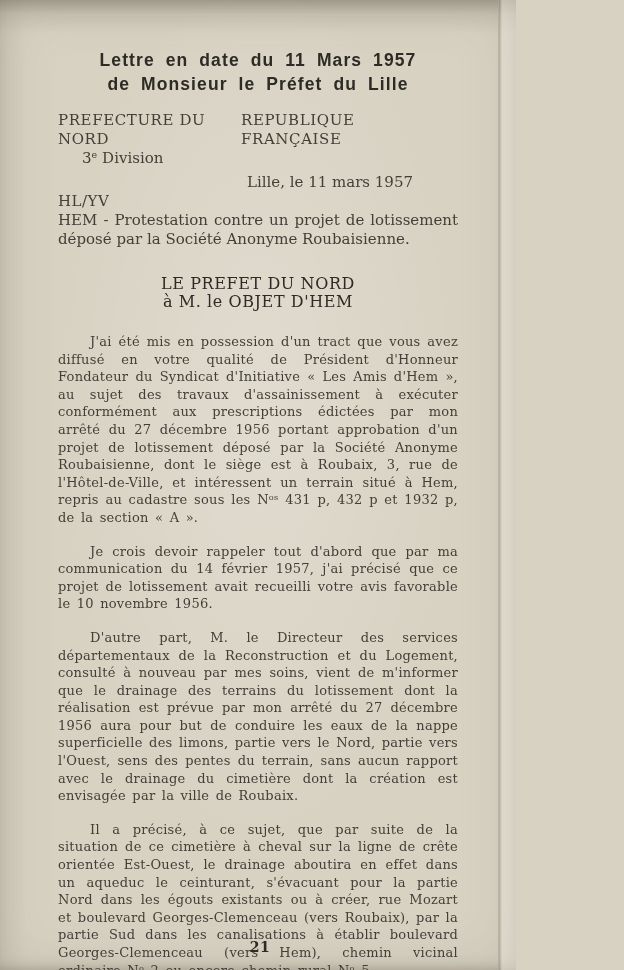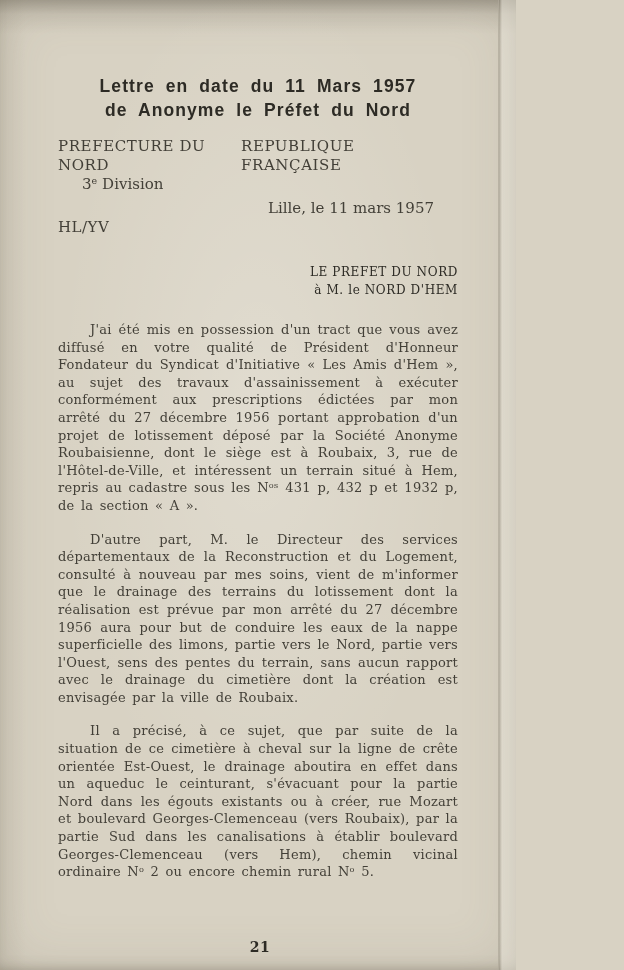--- a/index.html
+++ b/index.html
@@ -12,21 +12,21 @@
   body{
     width:624px;height:970px;overflow:hidden;
     background:var(--paper);
     font-family:"DejaVu Serif","Liberation Serif",serif;
     color:var(--ink);
   }
   .page{
     position:relative;
     width:516px;height:970px;
     box-sizing:border-box;
-    padding:74px 58px 0 58px;
+    padding:48px 58px 0 58px;
     background:
       linear-gradient(180deg, rgba(90,84,70,.40) 0, rgba(90,84,70,.12) 14px, rgba(90,84,70,0) 34px),
       linear-gradient(90deg, rgba(120,112,95,.10) 0, rgba(120,112,95,0) 26px),
       radial-gradient(ellipse at 50% 42%, rgba(255,255,252,.22) 0%, rgba(255,255,252,0) 55%),
       var(--paper);
     box-shadow:
       inset 0 -8px 14px -8px rgba(95,88,72,.45),
       inset 0 0 55px rgba(110,102,84,.18);
   }
   
@@ -44,28 +44,28 @@
     letter-spacing:1.1px;
     word-spacing:5px;
     color:var(--heading-ink);
     margin-bottom:15px;
   }
   .hdr{font-size:15px;line-height:19px;}
   .hdr-row1{display:flex;justify-content:space-between;align-items:center;}
   .hdr-row1 .right{margin-right:20px;letter-spacing:.6px;}
   .hdr-row1 .left{letter-spacing:.6px;}
   .division{margin-left:24px;line-height:18px;}
-  .dateline{text-align:right;margin-right:24px;margin-top:5px;line-height:20px;}
+  .dateline{text-align:right;margin-right:45px;margin-top:5px;line-height:20px;}
   .refcode{line-height:19px;letter-spacing:.5px;}
   .objet{display:flex;line-height:19px;}
   .objet-label{flex:0 0 66px;letter-spacing:.4px;}
   .objet-text{flex:1;max-width:438px;text-align:justify;}
   .addressee{
-    text-align:right;
-    font-size:12px;line-height:18px;
+    text-align:center;
+    font-size:16px;line-height:18px;
     letter-spacing:.6px;
     margin-top:26px;margin-bottom:22px;
     color:var(--heading-ink);
   }
   .bodytext p{
     margin:0 0 16px 0;
     font-size:13px;
     line-height:17.6px;
     text-align:justify;
     text-indent:32px;
@@ -84,40 +84,42 @@
   }
 </style>
 </head>
 <body>
 
 <div class="page">
   <div class="edge-strip"></div>
 
   <div class="title">
     <div>Lettre en date du 11 Mars 1957</div>
-    <div>de Anonyme le Préfet du Nord</div>
+    <div>de Monsieur le Préfet du Lille</div>
   </div>
 
   <div class="hdr">
     <div class="hdr-row1">
       <span class="left">PREFECTURE DU NORD</span>
       <span class="right">REPUBLIQUE FRANÇAISE</span>
     </div>
     <div class="division">3ᵉ Division</div>
     <div class="dateline">Lille, le 11 mars 1957</div>
     <div class="refcode">HL/YV</div>
     <div class="objet">
+      <span class="objet-text">HEM - Protestation contre un projet de lotissement déposé par la Société Anonyme Roubaisienne.</span>
     </div>
   </div>
 
   <div class="addressee">
     <div>LE PREFET DU NORD</div>
-    <div>à M. le NORD D'HEM</div>
+    <div>à M. le OBJET D'HEM</div>
   </div>
 
   <div class="bodytext">
     <p>J'ai été mis en possession d'un tract que vous avez diffusé en votre qualité de Président d'Honneur Fondateur du Syndicat d'Initiative « Les Amis d'Hem », au sujet des travaux d'assainissement à exécuter conformément aux prescriptions édictées par mon arrêté du 27 décembre 1956 portant approbation d'un projet de lotissement déposé par la Société Anonyme Roubaisienne, dont le siège est à Roubaix, 3, rue de l'Hôtel-de-Ville, et intéressent un terrain situé à Hem, repris au cadastre sous les Nᵒˢ 431 p, 432 p et 1932 p, de la section « A ».</p>
+    <p>Je crois devoir rappeler tout d'abord que par ma communication du 14 février 1957, j'ai précisé que ce projet de lotissement avait recueilli votre avis favorable le 10 novembre 1956.</p>
     <p>D'autre part, M. le Directeur des services départementaux de la Reconstruction et du Logement, consulté à nouveau par mes soins, vient de m'informer que le drainage des terrains du lotissement dont la réalisation est prévue par mon arrêté du 27 décembre 1956 aura pour but de conduire les eaux de la nappe superficielle des limons, partie vers le Nord, partie vers l'Ouest, sens des pentes du terrain, sans aucun rapport avec le drainage du cimetière dont la création est envisagée par la ville de Roubaix.</p>
     <p>Il a précisé, à ce sujet, que par suite de la situation de ce cimetière à cheval sur la ligne de crête orientée Est-Ouest, le drainage aboutira en effet dans un aqueduc le ceinturant, s'évacuant pour la partie Nord dans les égouts existants ou à créer, rue Mozart et boulevard Georges-Clemenceau (vers Roubaix), par la partie Sud dans les canalisations à établir boulevard Georges-Clemenceau (vers Hem), chemin vicinal ordinaire Nᵒ 2 ou encore chemin rural Nᵒ 5.</p>
   </div>
 
   <div class="pagenum">21</div>
 </div>
 
 </body></html>

